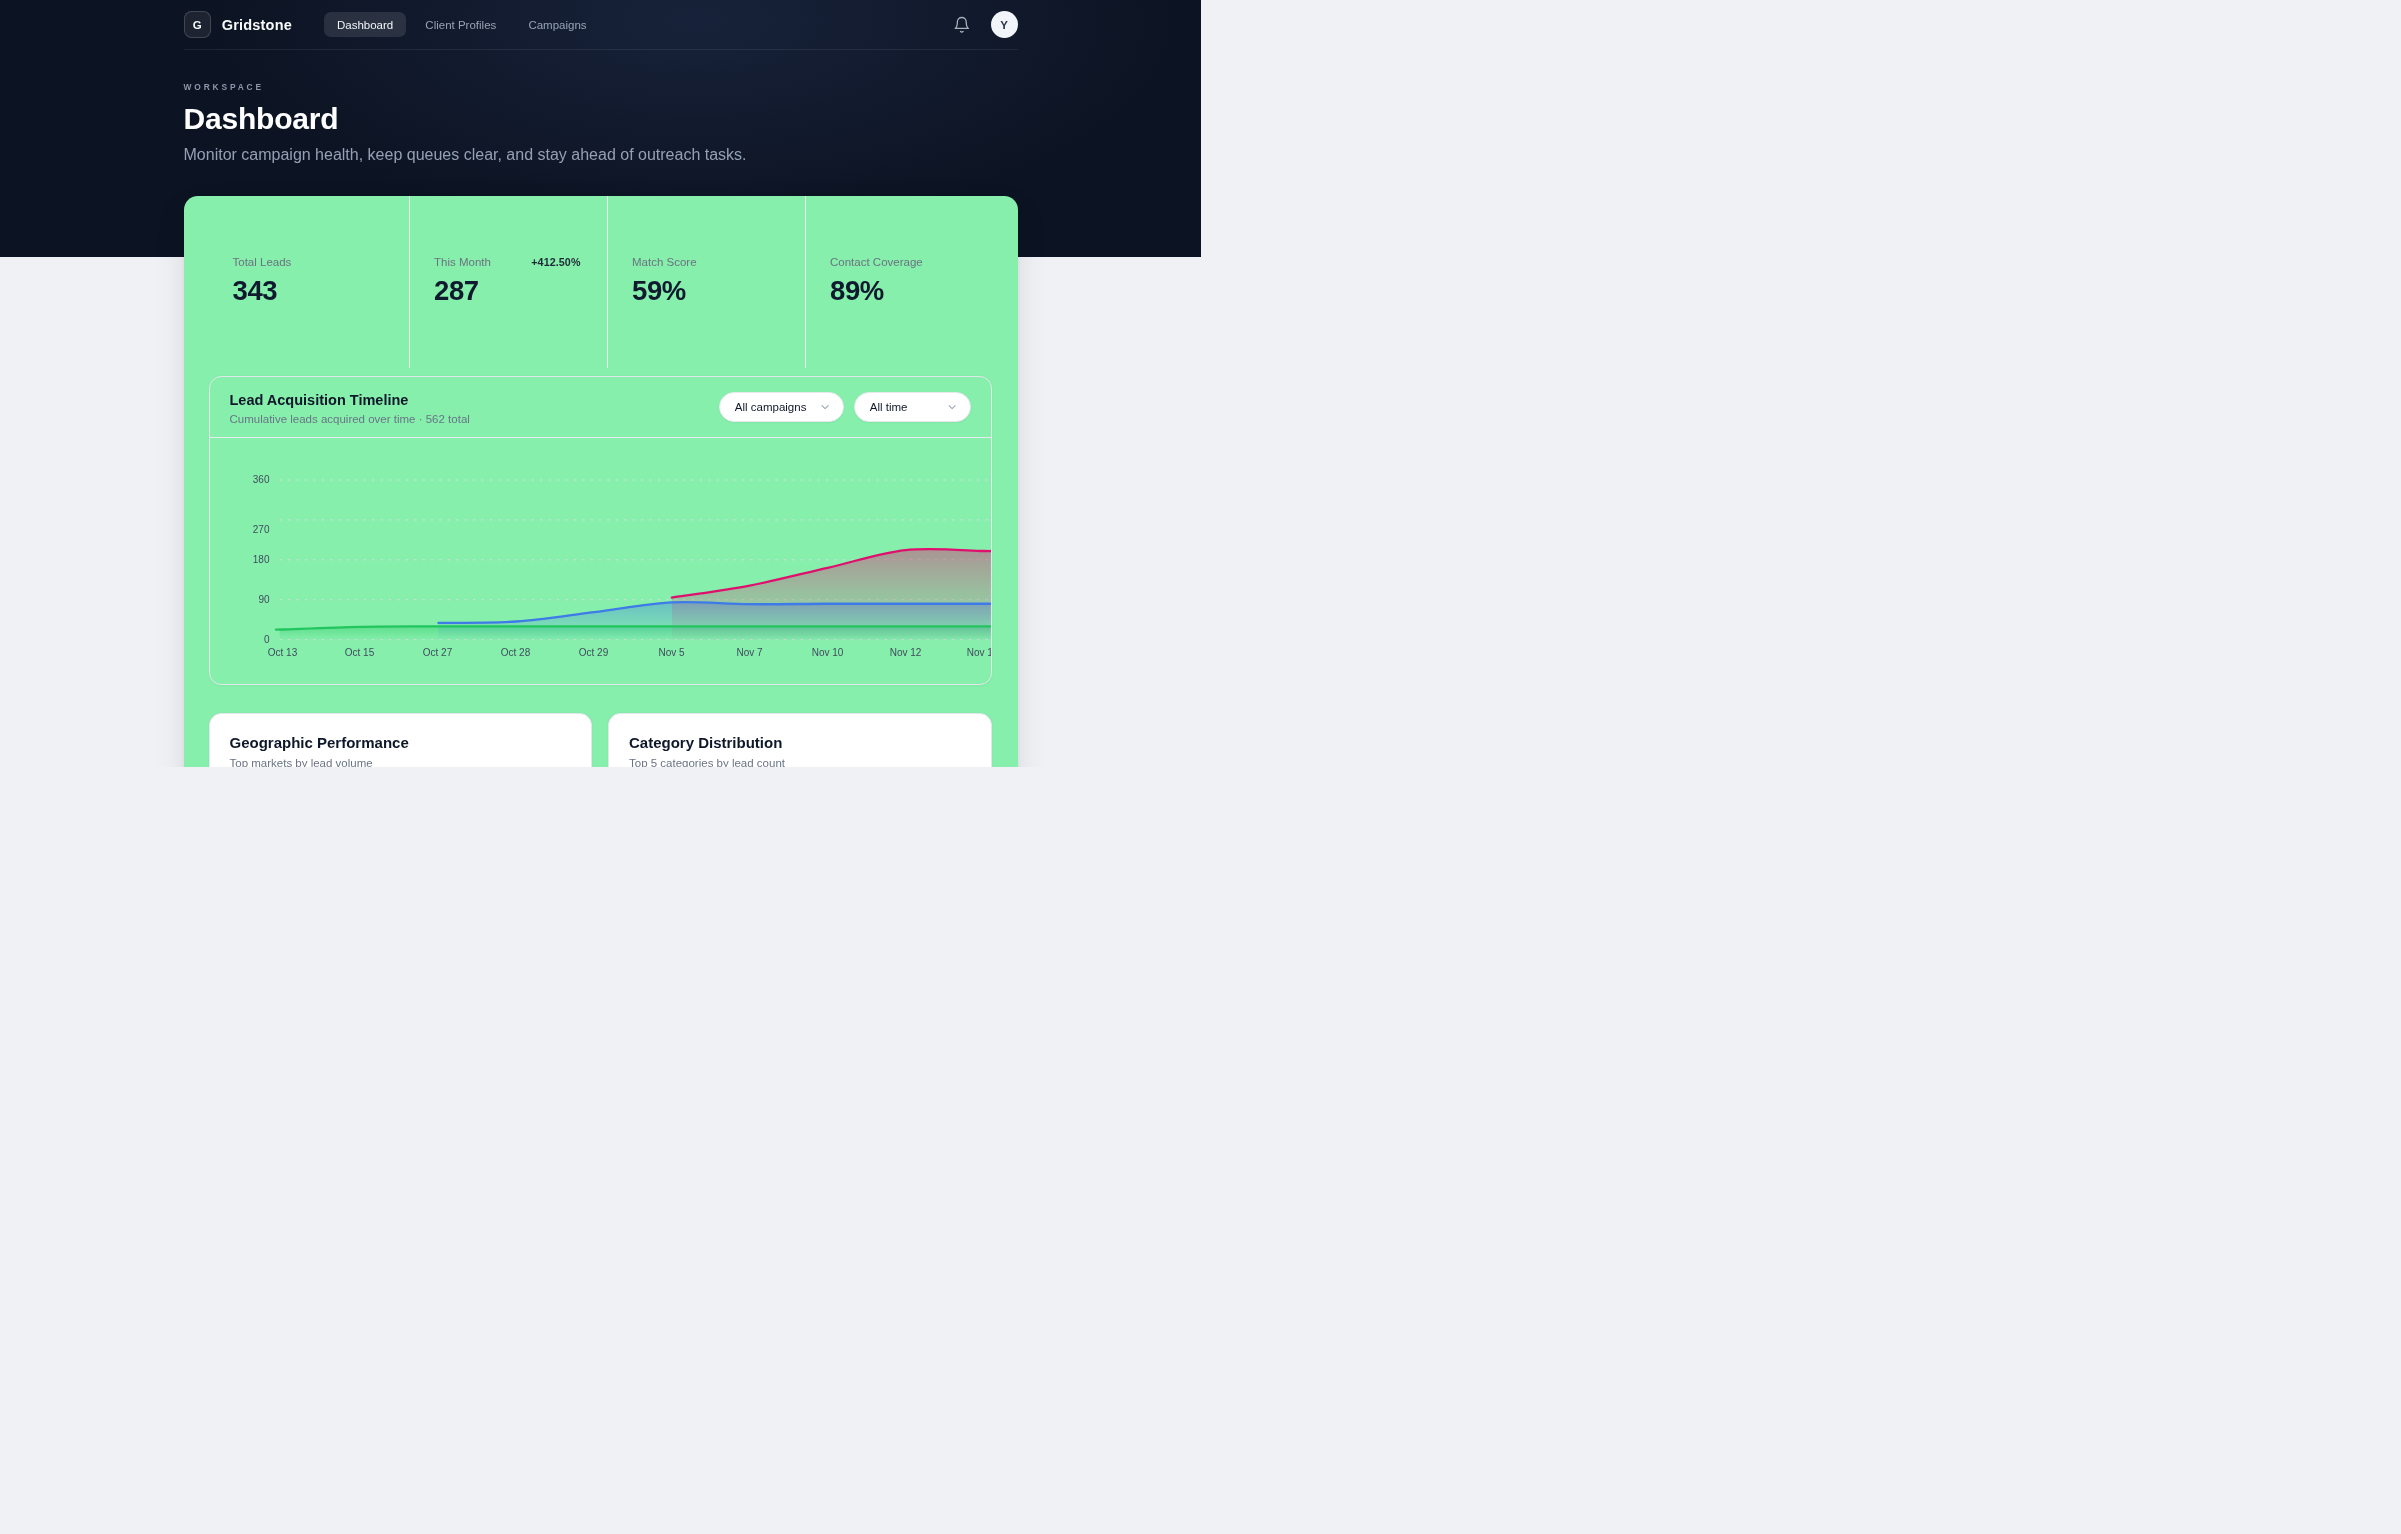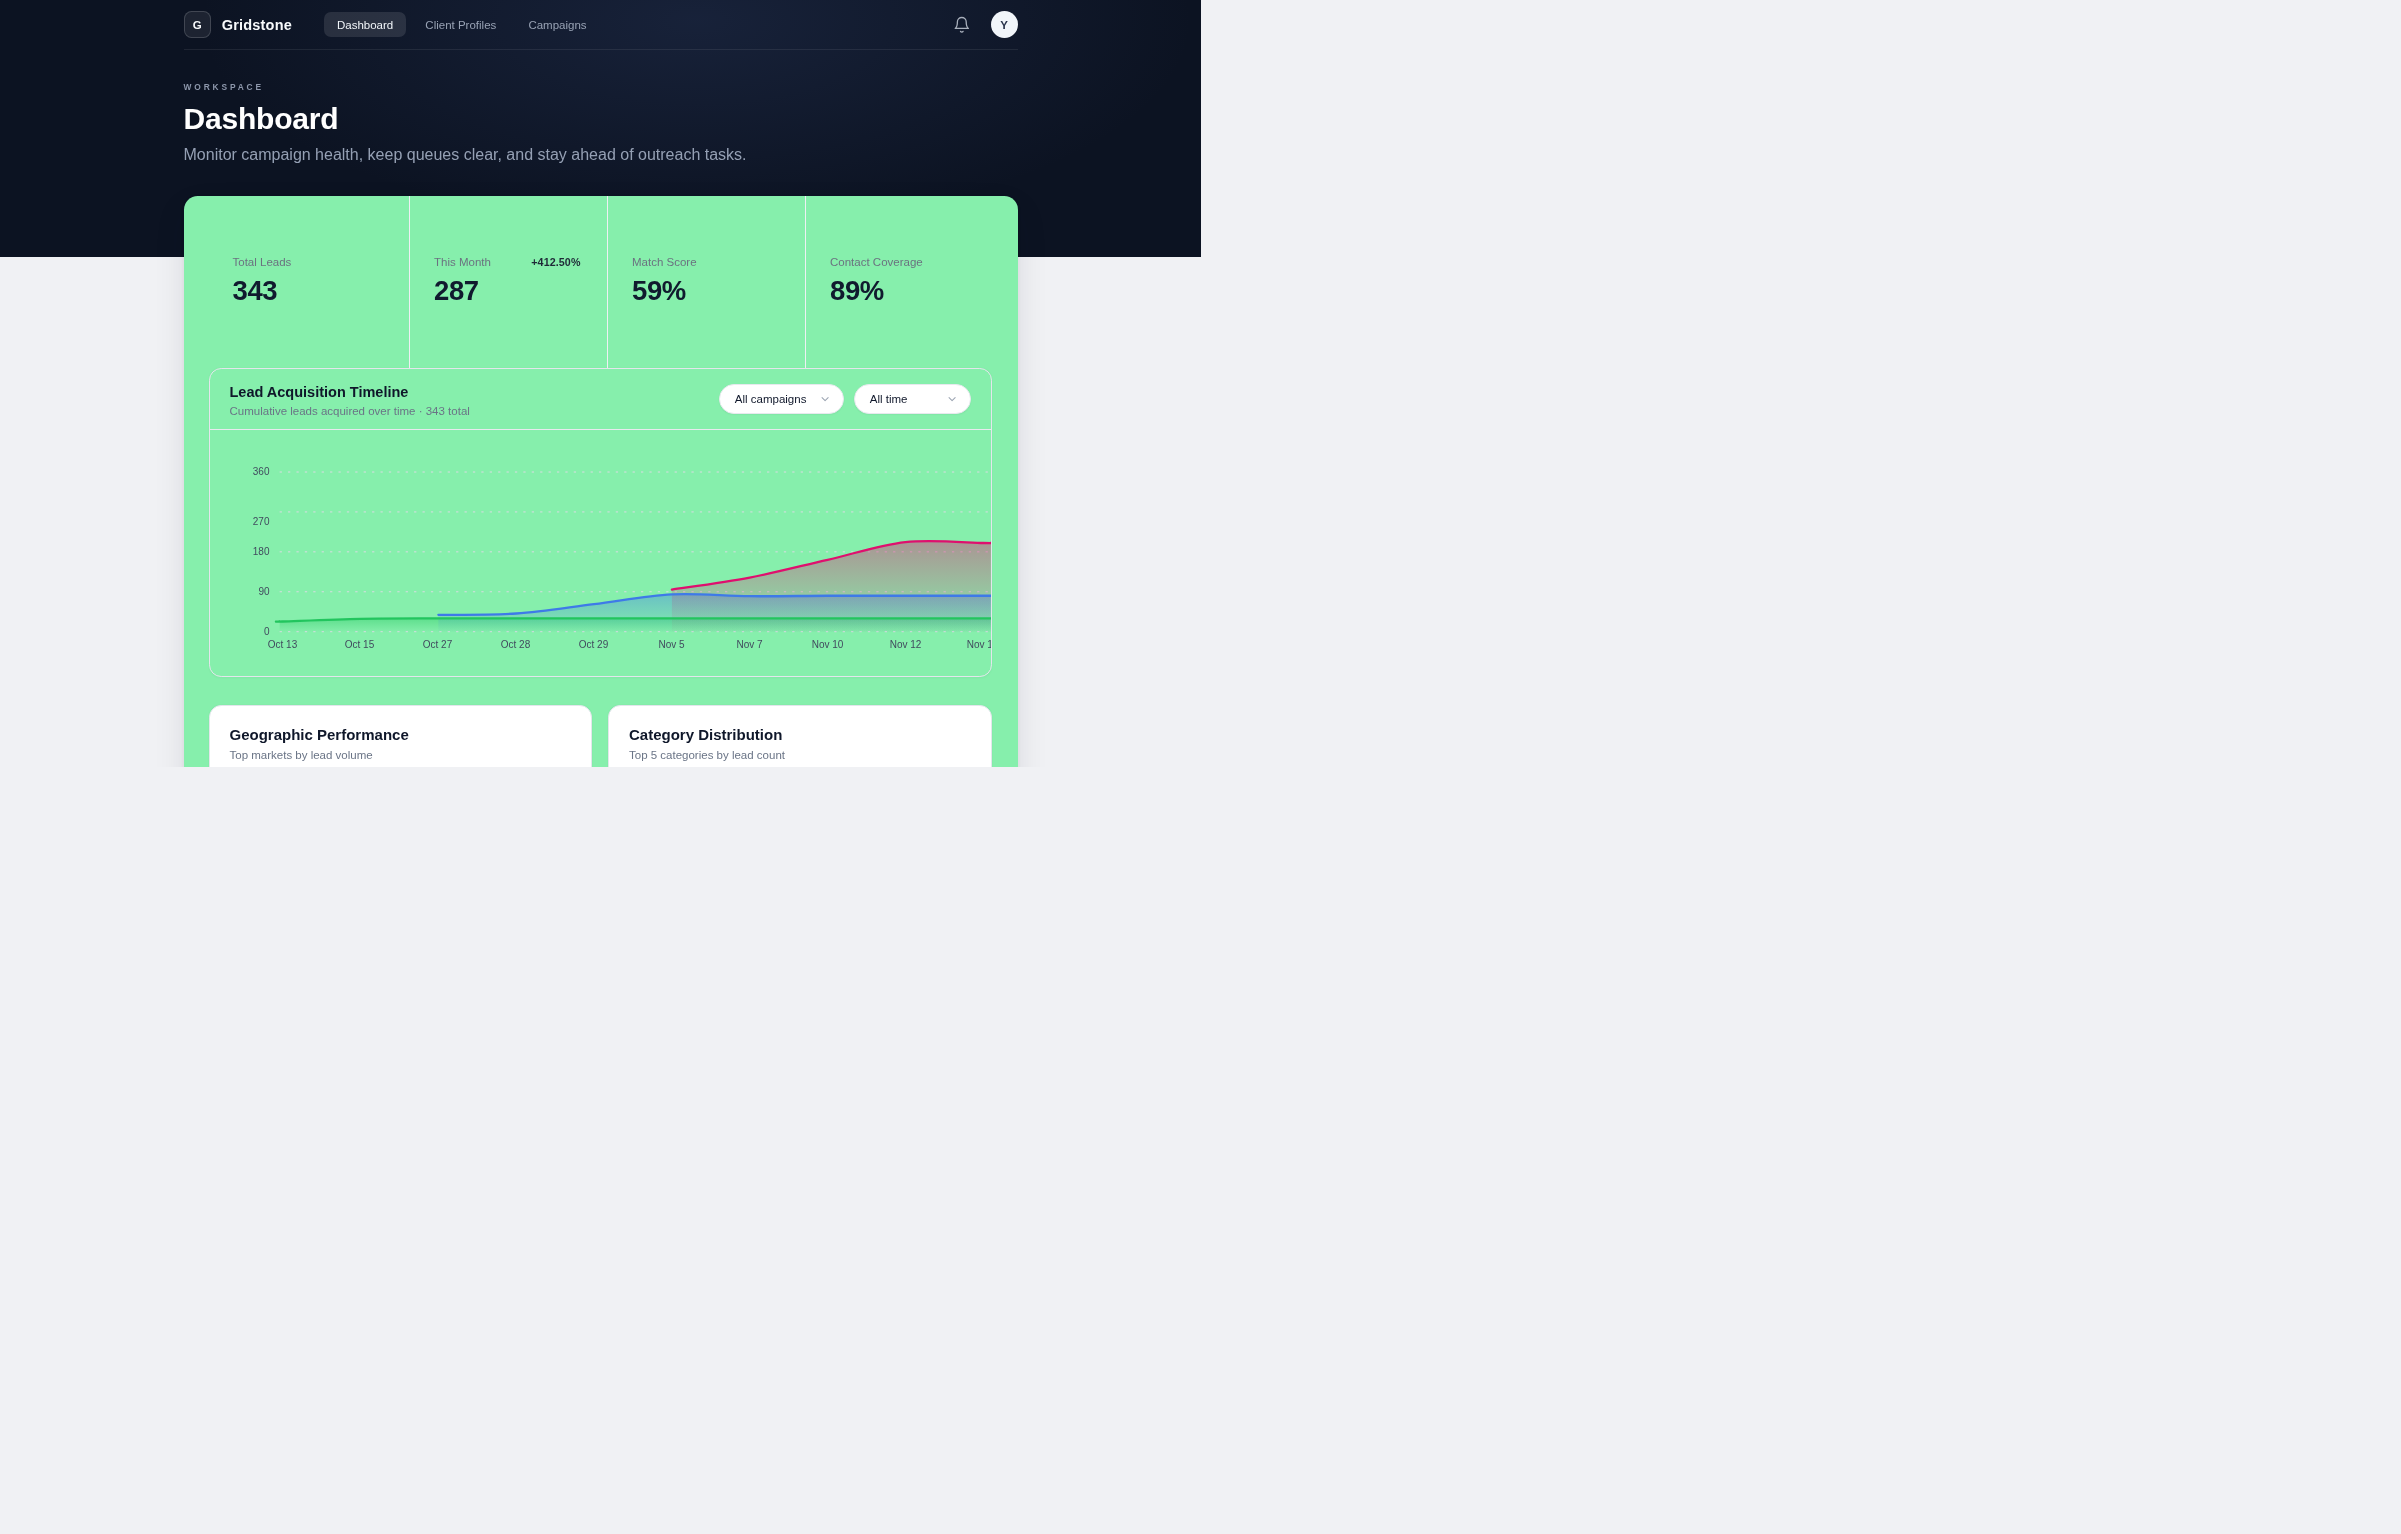--- a/index.html
+++ b/index.html
@@ -68,21 +68,21 @@
   .stat-col { padding: 60px 0 0 24.5px; }
   .stat-col:first-child { padding-left: 49px; }
   .stat-col + .stat-col { border-left: 0.8px solid #eef0f3; }
   .stat-top { display: flex; align-items: baseline; justify-content: space-between; padding-right: 26px; }
   .stat-label { font-size: 11.5px; color: #6b7280; }
   .stat-badge { font-size: 10.7px; font-weight: bold; color: #1f2937; letter-spacing: 0.1px; }
   .stat-value { font-size: 27.5px; font-weight: bold; color: #101a2e; margin-top: 6.9px; letter-spacing: -0.4px; }
 
   
   .chart-card {
-    margin: 0 26px 0 25px; height: 309px;
+    margin: 8px 26px 0 25px; height: 309px;
     border: 0.8px solid #e3e6ec; border-radius: 12.2px;
     box-shadow: 0 0.8px 2.3px rgba(16,24,40,0.04);
     position: relative; overflow: hidden;
   }
   .chart-header { height: 61px; padding: 15.3px 20px 0; border-bottom: 0.8px solid #e8eaef; position: relative; }
   .chart-title { font-size: 14.5px; font-weight: bold; color: #0f172a; }
   .chart-sub { font-size: 11.5px; color: #6a7486; margin-top: 4.6px; }
   .chart-filters { position: absolute; top: 15.3px; right: 20px; display: flex; gap: 10px; }
   .filter-pill {
     height: 30px; border: 0.8px solid #e7e9ee; border-radius: 15.3px;
@@ -173,21 +173,21 @@
       <div class="stat-top">
           <span class="stat-label">Contact Coverage</span>
         </div>
       <div class="stat-value">89%</div>
     </div>
   </div>
 
   <section class="chart-card">
     <div class="chart-header">
       <div class="chart-title">Lead Acquisition Timeline</div>
-      <div class="chart-sub">Cumulative leads acquired over time · 343 total</div>
+      <div class="chart-sub">Cumulative leads acquired over time · 562 total</div>
       <div class="chart-filters">
         <div class="filter-pill w-lg">
           <span>All campaigns</span>
           <svg width="12.2" height="12.2" viewBox="0 0 24 24" fill="none" stroke="#9aa3b1" stroke-width="2" stroke-linecap="round" stroke-linejoin="round">
               <polyline points="6 9 12 15 18 9"></polyline>
             </svg>
         </div>
         <div class="filter-pill w-sm">
           <span>All time</span>
           <svg width="12.2" height="12.2" viewBox="0 0 24 24" fill="none" stroke="#9aa3b1" stroke-width="2" stroke-linecap="round" stroke-linejoin="round">

